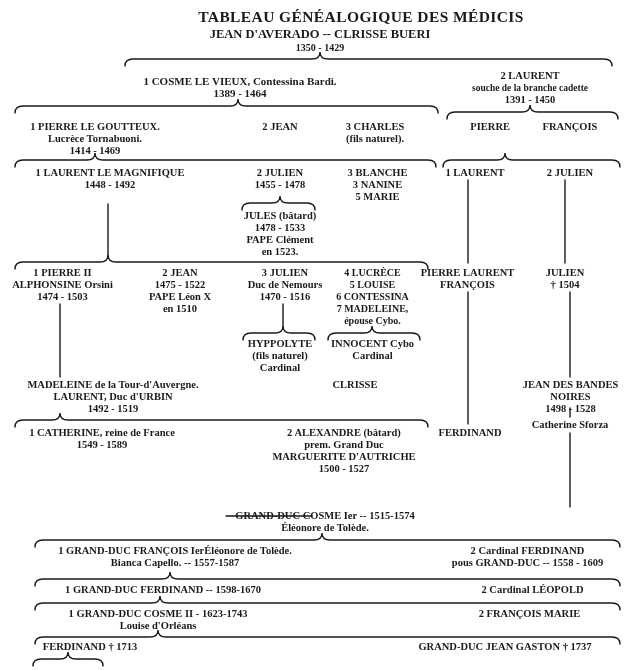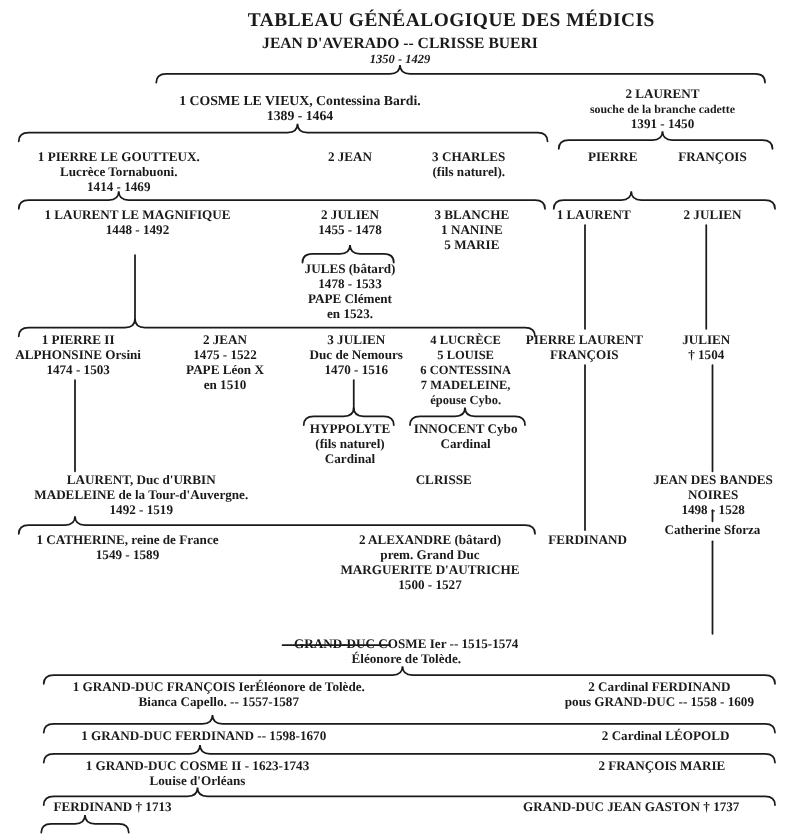--- a/index.html
+++ b/index.html
@@ -6,21 +6,21 @@
   .canvas{
     position:relative;width:640px;height:670px;background:#ffffff;
     font-family:"Liberation Serif","DejaVu Serif",serif;
     font-weight:bold;color:#1a1a1a;overflow:hidden;
   }
   .title{
     position:absolute;left:0;top:8px;width:640px;text-align:center;
     font-size:15.5px;letter-spacing:.4px;padding-left:41px;
   }
   .root-names{position:absolute;left:0;top:27px;width:640px;text-align:center;font-size:12.5px;}
-  .root-dates{position:absolute;left:0;top:42px;width:640px;text-align:center;font-size:10px;font-style:italic;}
+  .root-dates{position:absolute;left:0;top:42px;width:640px;text-align:center;font-size:10px;}
   .tb{position:absolute;text-align:center;font-size:10.5px;line-height:12px;}
   .tb div{white-space:nowrap;}
   .sm{font-size:9.5px;}
   svg.conn{position:absolute;left:0;top:0;width:640px;height:670px;}
   svg.conn path, svg.conn line{stroke:#1a1a1a;stroke-width:1.4;fill:none;stroke-linecap:round;}
 </style>
 </head>
 <body>
 
 <div class="canvas">
@@ -89,21 +89,21 @@
   <div class="tb" style="left:10px;top:167px;width:200px;">
     <div>1 LAURENT LE MAGNIFIQUE</div>
     <div>1448 - 1492</div>
   </div>
   <div class="tb" style="left:240px;top:167px;width:80px;">
     <div>2 JULIEN</div>
     <div>1455 - 1478</div>
   </div>
   <div class="tb" style="left:335px;top:167px;width:85px;">
     <div>3 BLANCHE</div>
-    <div>1 NANINE</div>
+    <div>3 NANINE</div>
     <div>5 MARIE</div>
   </div>
   <div class="tb" style="left:435px;top:167px;width:80px;">
     <div>1 LAURENT</div>
   </div>
   <div class="tb" style="left:530px;top:167px;width:80px;">
     <div>2 JULIEN</div>
   </div>
   <div class="tb" style="left:235px;top:210px;width:90px;">
     <div>JULES (bâtard)</div>
@@ -147,22 +147,22 @@
     <div>HYPPOLYTE</div>
     <div>(fils naturel)</div>
     <div>Cardinal</div>
   </div>
   <div class="tb" style="left:325px;top:338px;width:95px;">
     <div>INNOCENT Cybo</div>
     <div>Cardinal</div>
   </div>
 
   <div class="tb" style="left:8px;top:379px;width:210px;">
+    <div>MADELEINE de la Tour-d'Auvergne.</div>
     <div>LAURENT, Duc d'URBIN</div>
-    <div>MADELEINE de la Tour-d'Auvergne.</div>
     <div>1492 - 1519</div>
   </div>
   <div class="tb" style="left:320px;top:379px;width:70px;">
     <div>CLRISSE</div>
   </div>
   <div class="tb" style="left:518px;top:379px;width:105px;">
     <div>JEAN DES BANDES</div>
     <div>NOIRES</div>
     <div>1498 - 1528</div>
   </div>

